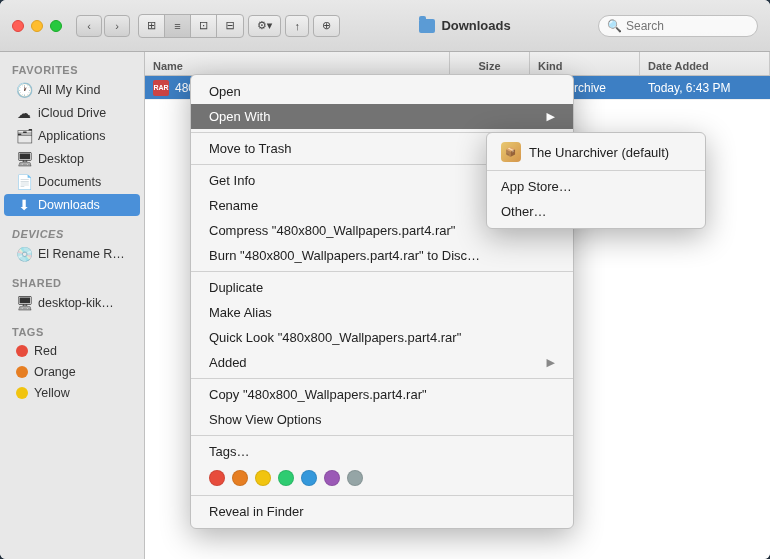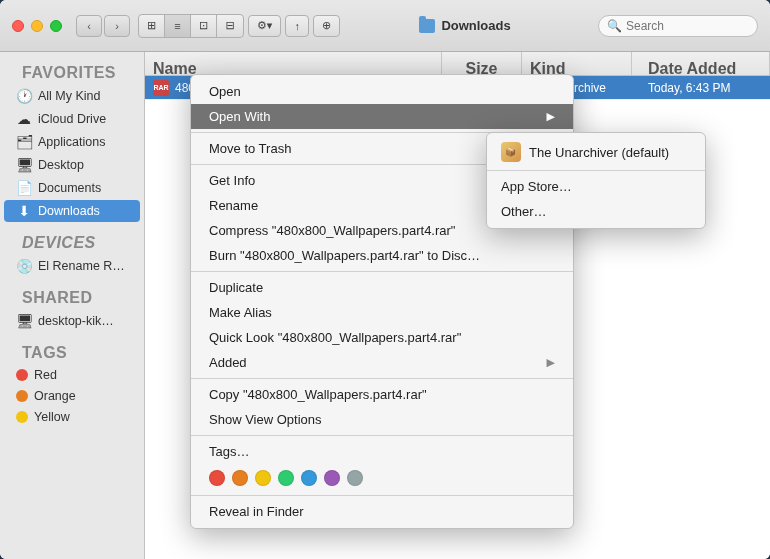--- a/index.html
+++ b/index.html
@@ -167,24 +167,24 @@
     
     .sidebar {
       width: 145px;
       background: #e8e8e8;
       border-right: 1px solid #c0c0c0;
       padding: 8px 0;
       flex-shrink: 0;
       overflow-y: auto;
     }
     .sidebar-section-title {
-      font-size: 16px;
+      font-size: 11px;
       font-weight: 700;
       color: #888;
-      padding: 4px 22px 2px;
+      padding: 4px 12px 2px;
       text-transform: uppercase;
       letter-spacing: 0.5px;
     }
     .sidebar-item {
       display: flex;
       align-items: center;
       padding: 3px 12px;
       cursor: pointer;
       border-radius: 4px;
       margin: 1px 4px;
@@ -220,33 +220,33 @@
     }
     .column-headers {
       display: flex;
       border-bottom: 1px solid #c0c0c0;
       background: linear-gradient(to bottom, #f0f0f0, #e4e4e4);
       height: 24px;
       flex-shrink: 0;
     }
     .col-header {
       padding: 8px 8px;
-      font-size: 16px;
+      font-size: 11px;
       font-weight: 600;
       color: #555;
       border-right: 1px solid #c8c8c8;
       cursor: pointer;
       white-space: nowrap;
       overflow: hidden;
       text-overflow: ellipsis;
     }
     .col-name { flex: 1; }
     .col-size { width: 80px; text-align: center; }
     .col-kind { width: 110px; }
-    .col-date { width: 130px; margin-left: 8px; }
+    .col-date { width: 130px; }
 
     .file-list {
       flex: 1;
       overflow-y: auto;
       background: white;
     }
     .file-row {
       display: flex;
       align-items: center;
       height: 24px;

